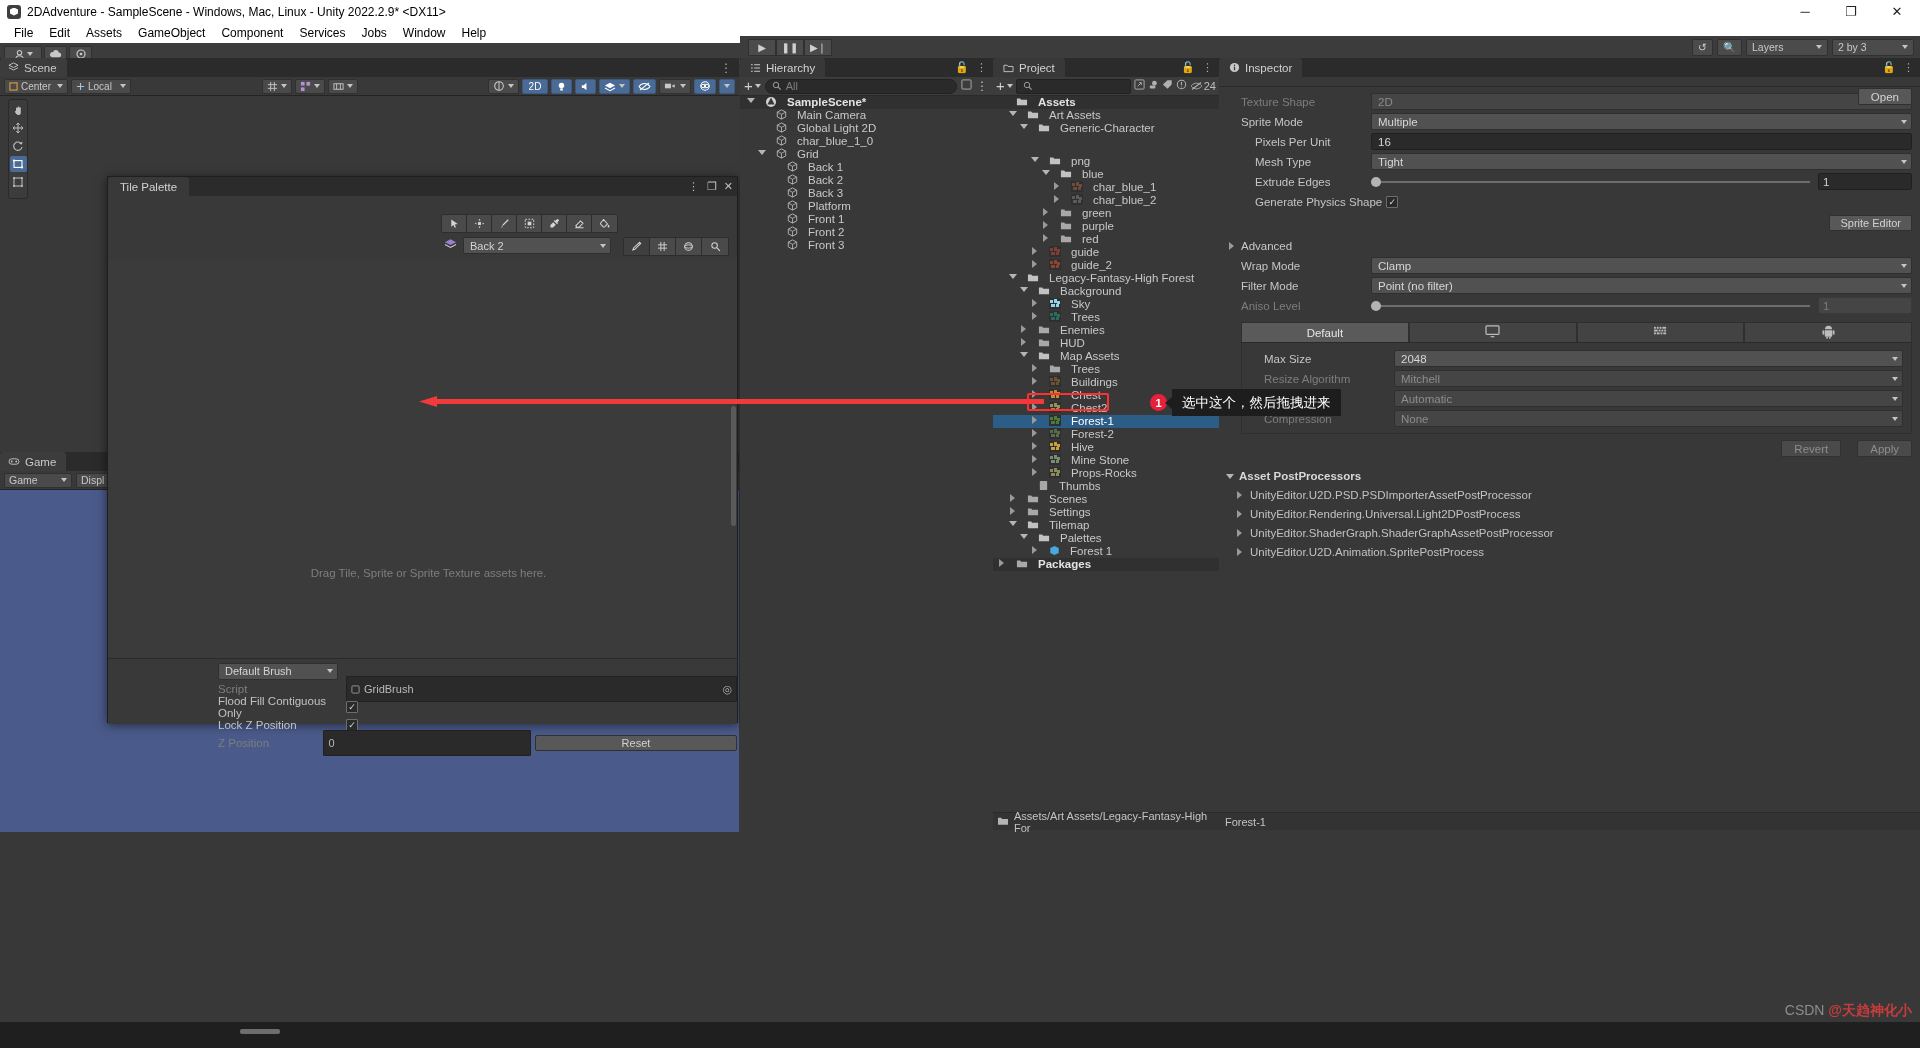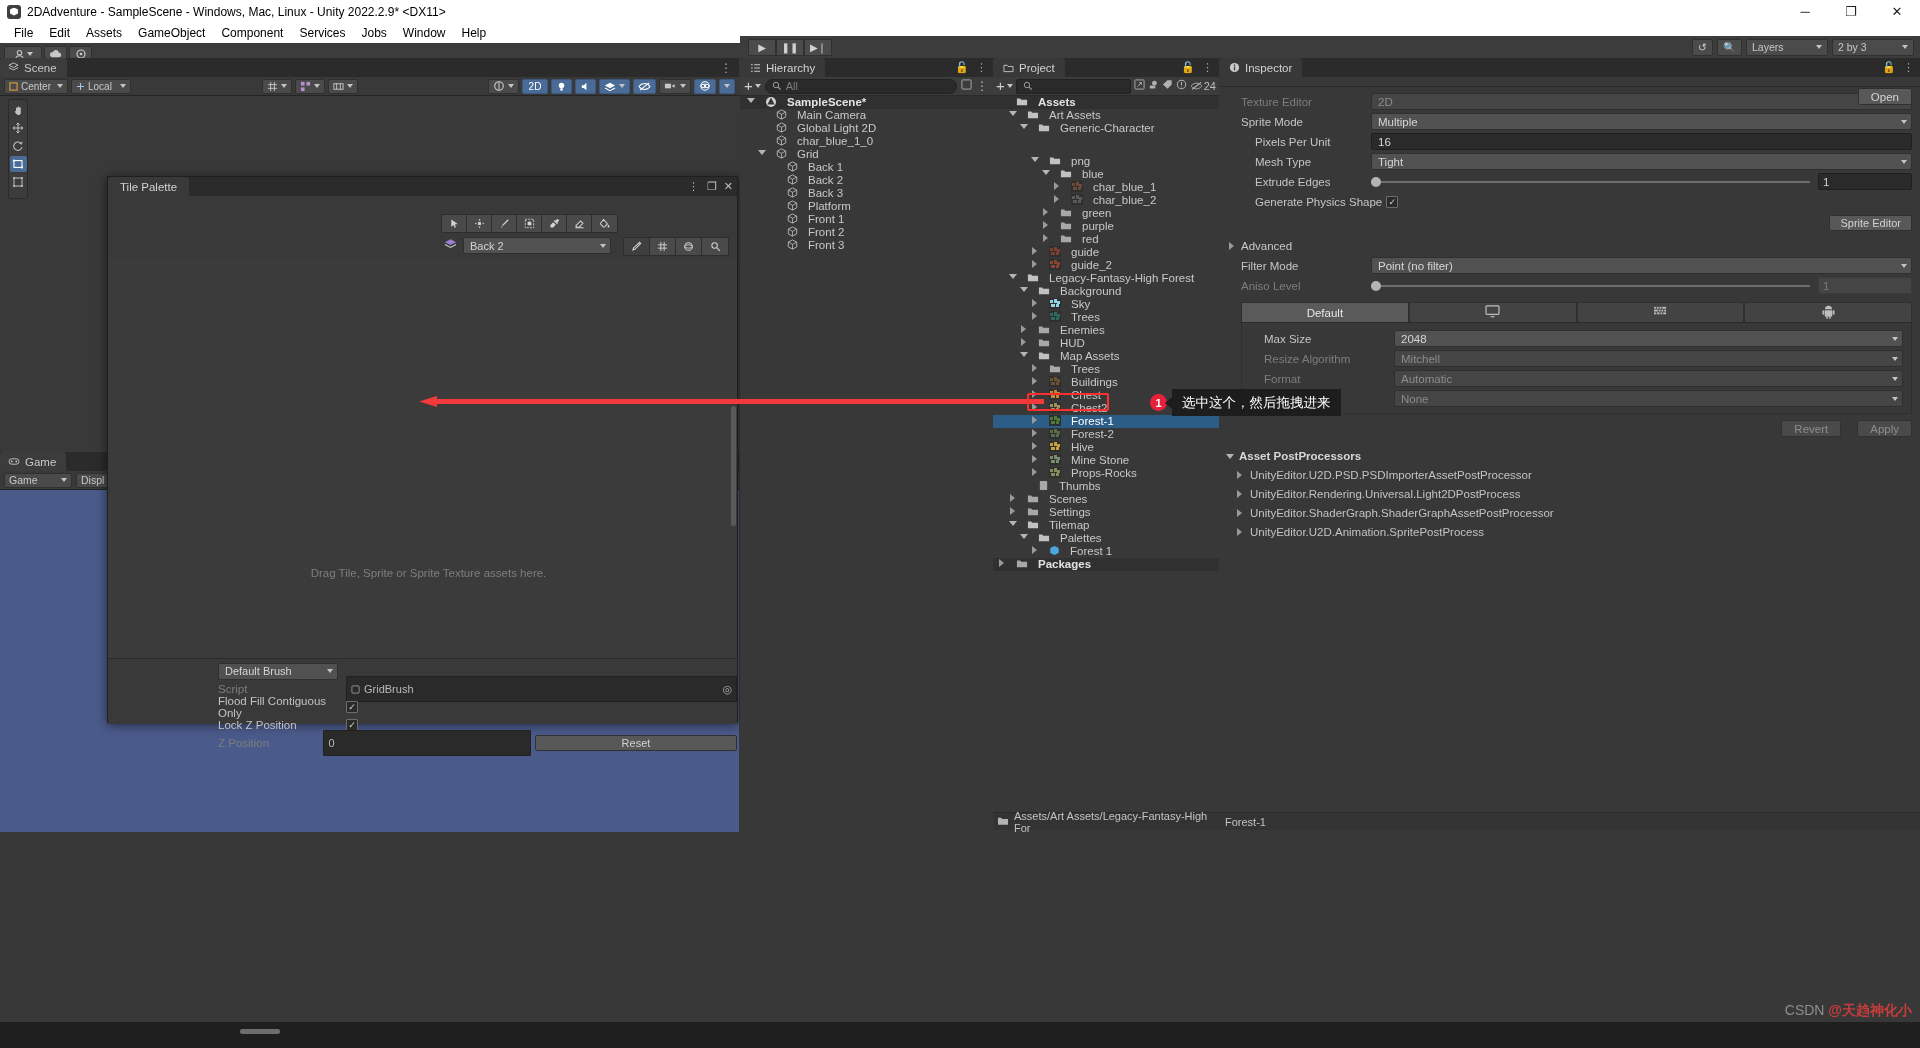--- a/index.html
+++ b/index.html
@@ -1239,21 +1239,21 @@
         <span>🔓</span>
         <span class="dots">⋮</span>
       </div>
     </div>
 
     <div class="open-btn">Open</div>
     <div class="insp-sep"></div>
 
     <div id="insp-fields" style="margin-top:6px;">
         <div class="irow">
-          <span class="ilabel dim">Texture Editor</span>
+          <span class="ilabel dim">Texture Shape</span>
           <span class="ifield dim">
             <span>2D</span>
             <span class="caret"></span>
           </span>
         </div>
         <div class="irow">
           <span class="ilabel">Sprite Mode</span>
           <span class="ifield">
             <span>Multiple</span>
             <span class="caret"></span>
@@ -1288,20 +1288,27 @@
     <div style="display:flex;justify-content:flex-end;padding-right:8px;margin-top:5px;">
       <div class="btn" style="padding:0 10px;">Sprite Editor</div>
     </div>
 
     <div class="foldrow">
       <span class="arrow right"></span>
       <span>Advanced</span>
     </div>
 
     <div id="insp-fields2" style="margin-top:2px;">
+        <div class="irow">
+          <span class="ilabel">Wrap Mode</span>
+          <span class="ifield">
+            <span>Clamp</span>
+            <span class="caret"></span>
+          </span>
+        </div>
         <div class="irow">
           <span class="ilabel">Filter Mode</span>
           <span class="ifield">
             <span>Point (no filter)</span>
             <span class="caret"></span>
           </span>
         </div>
         <div class="irow">
           <span class="ilabel dim">Aniso Level</span>
           <span class="slider">

